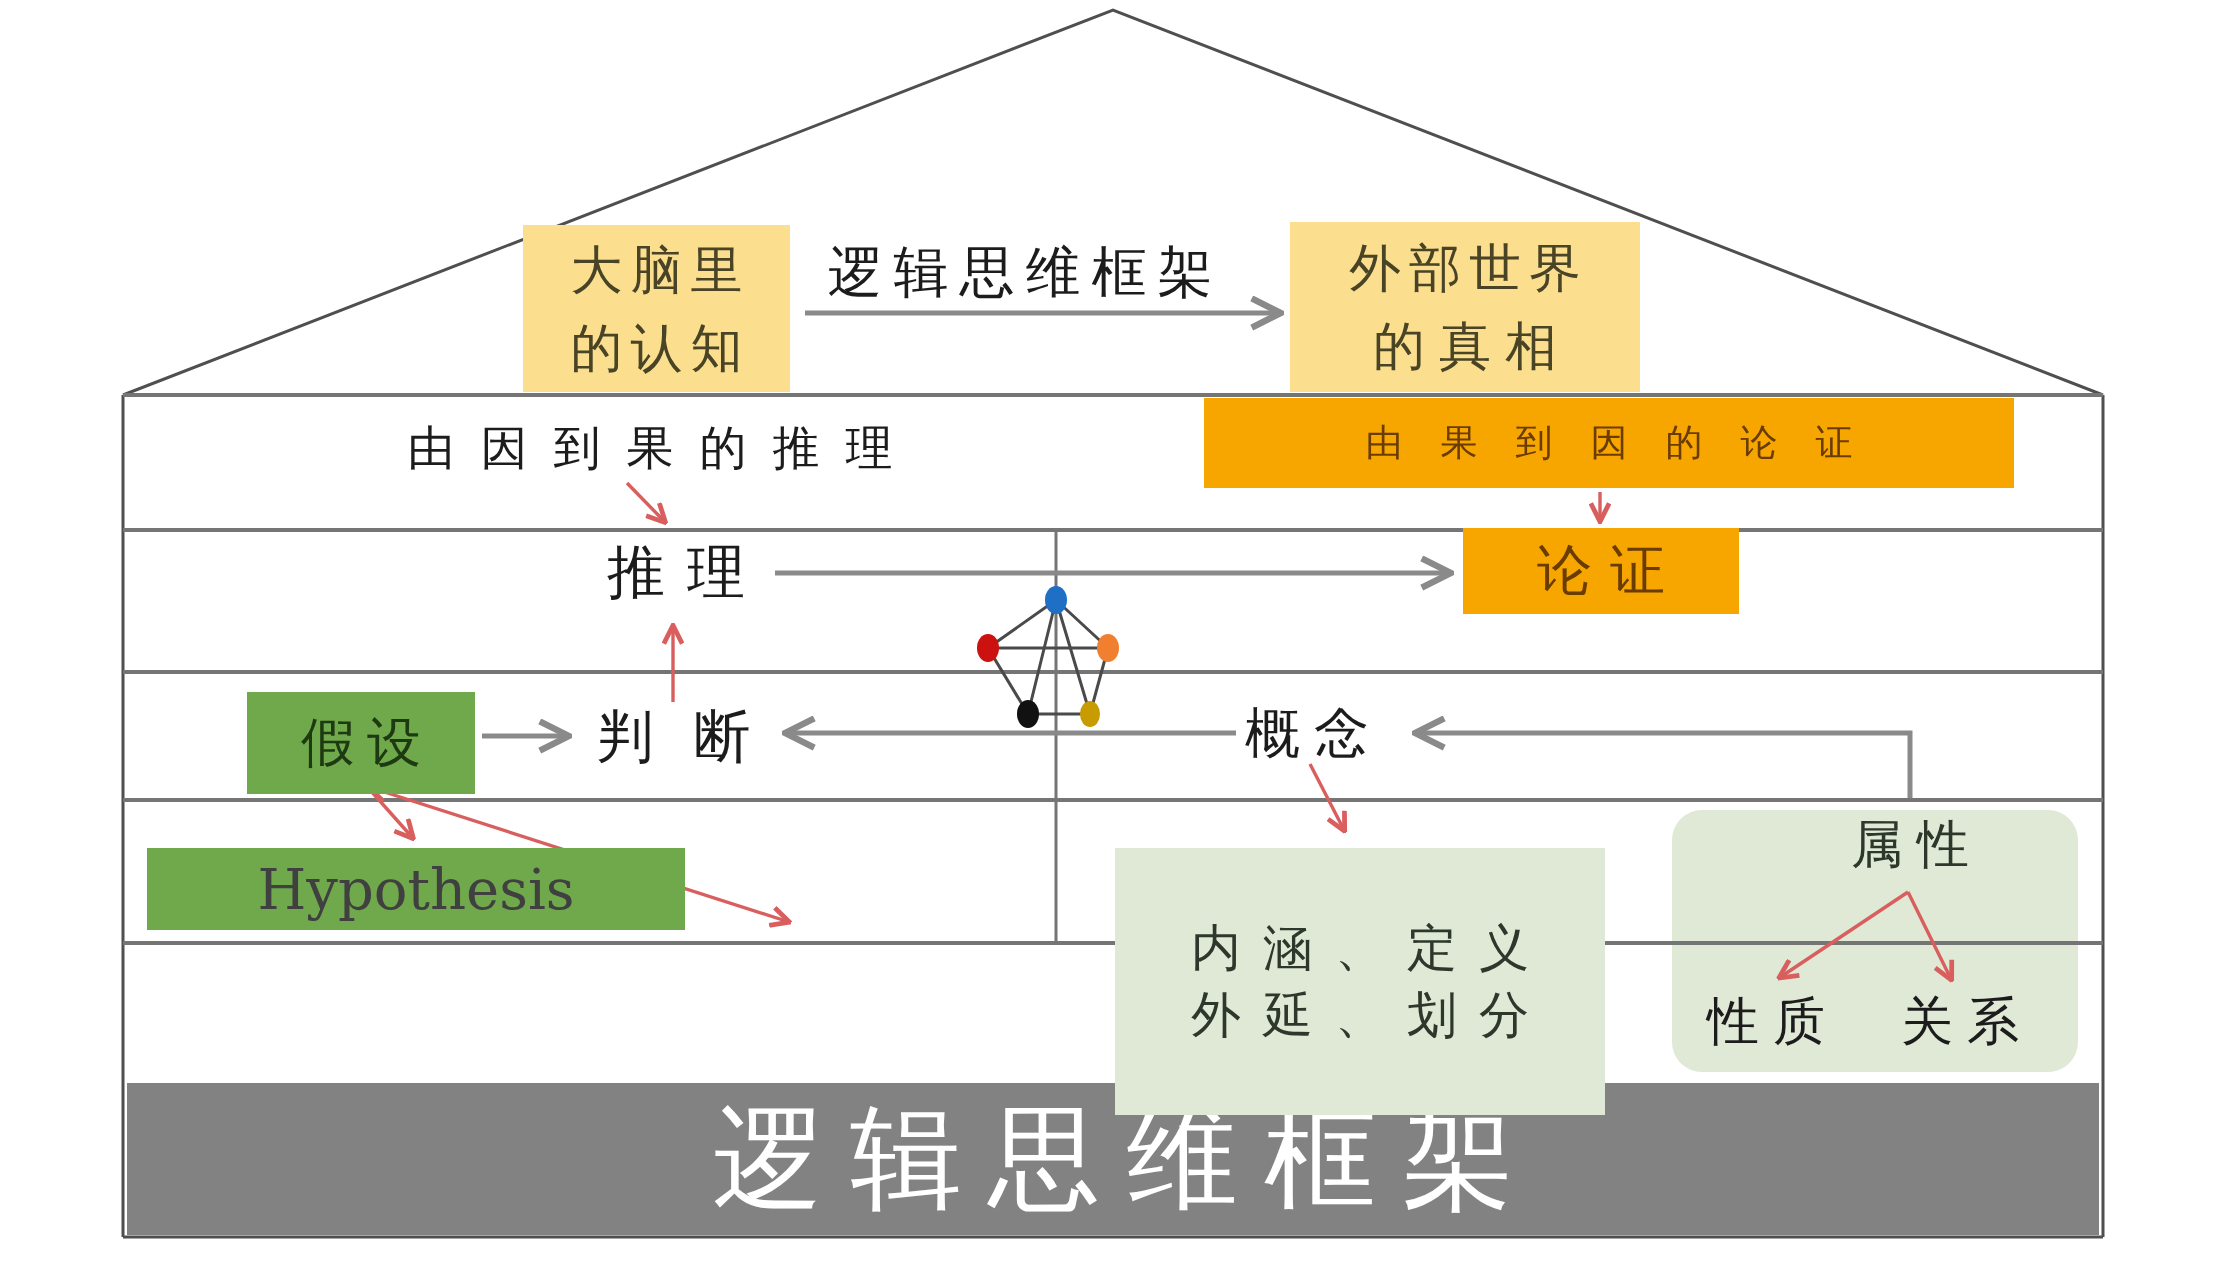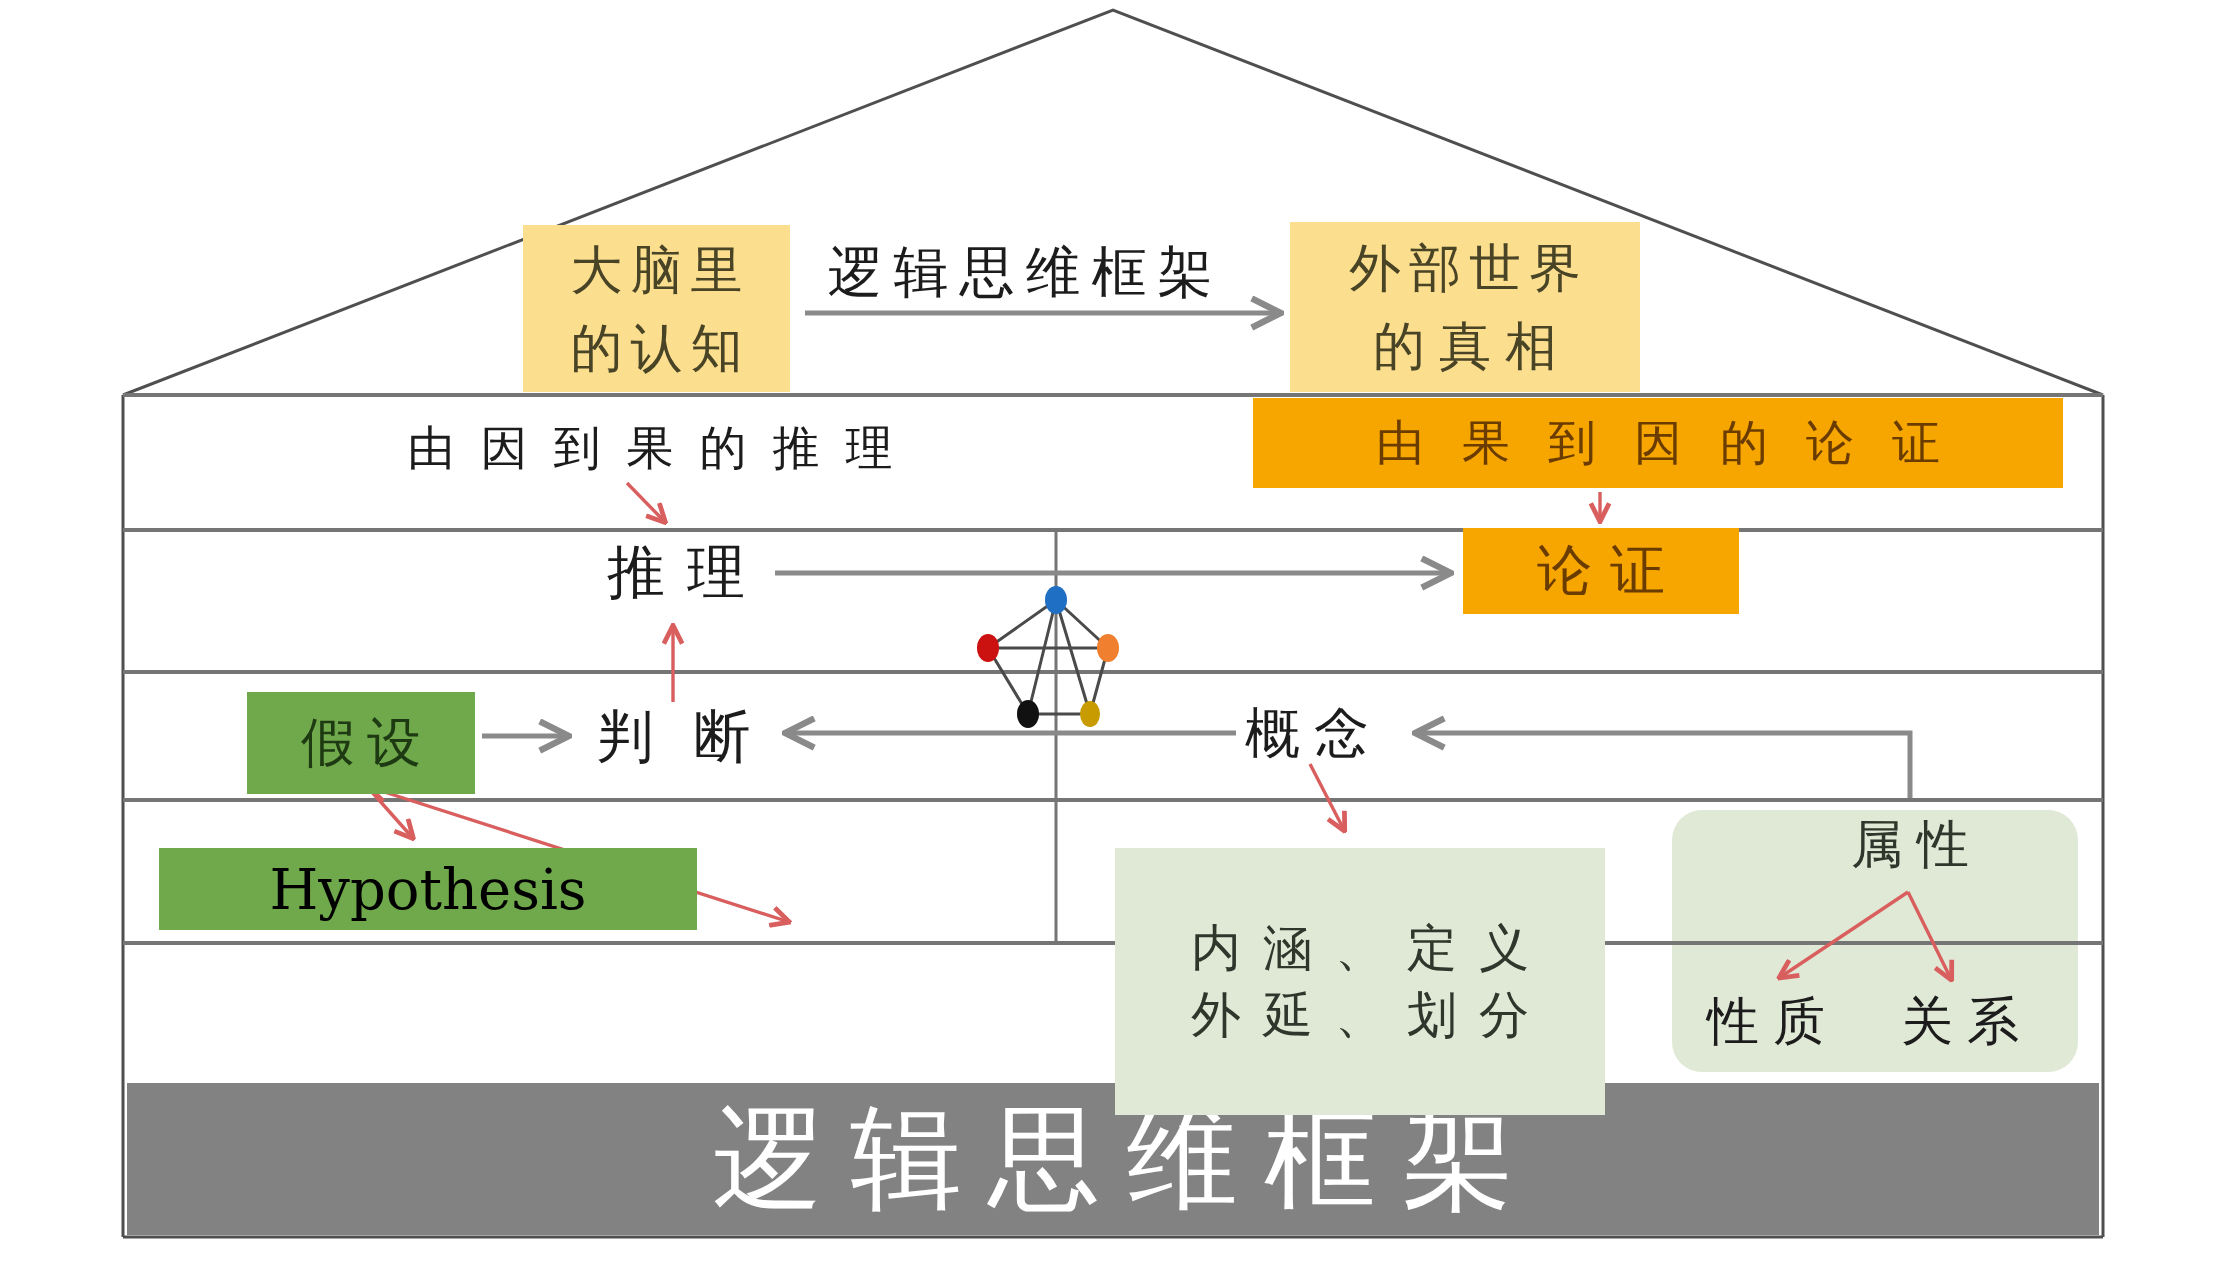--- a/index.html
+++ b/index.html
@@ -18,21 +18,21 @@
   .box-amber{background:var(--amber);}
   .box-green{background:var(--green);}
   .box-palegreen{background:var(--pale_green);}
   .banner{background:var(--banner_gray);}
   .banner-text{
     color:#ffffff;font-size:112px;letter-spacing:26px;white-space:nowrap;
     text-indent:26px;
   }
   .amber-text{color:#6b3c00;}
   .greenbox-text{color:#1e3a12;}
-  .en-text{color:#000000;margin-left:12px;}
+  .en-text{color:#404040;}
   .pale-text{color:#2e372c;}
   .brain-line{font-size:52px;letter-spacing:8px;color:#4a4426;line-height:1.5;white-space:nowrap;text-indent:8px;}
 </style>
 </head>
 <body>
 
 <div id="stage">
 
   <div class="abs z1 box-palegreen" style="left:1672px;top:810px;width:406px;height:262px;border-radius:30px;"></div>
 
@@ -107,21 +107,21 @@
 
   <div class="abs z10 box-lightyellow flexc col" style="left:1290px;top:222px;width:350px;height:170px;">
     <span class="brain-line">外部世界</span>
     <span class="brain-line" style="letter-spacing:14px;text-indent:14px;">的真相</span>
   </div>
 
   <div class="abs z10 flexc cn" style="left:370px;top:418px;width:560px;height:60px;font-size:47px;letter-spacing:26px;white-space:nowrap;text-indent:26px;">
       <span>由因到果的推理</span>
     </div>
 
-  <div class="abs z10 box-amber flexc amber-text" style="left:1253px;top:398px;width:810px;height:90px;font-size:48px;letter-spacing:38px;white-space:nowrap;text-indent:38px;">
+  <div class="abs z10 box-amber flexc amber-text" style="left:1204px;top:398px;width:810px;height:90px;font-size:37px;letter-spacing:38px;white-space:nowrap;text-indent:38px;">
       <span>由果到因的论证</span>
     </div>
 
   <div class="abs z10 flexc cn" style="left:596px;top:538px;width:160px;height:70px;font-size:58px;letter-spacing:22px;white-space:nowrap;text-indent:22px;">
       <span>推理</span>
     </div>
 
   <div class="abs z10 box-amber flexc amber-text" style="left:1463px;top:528px;width:276px;height:86px;font-size:55px;letter-spacing:18px;white-space:nowrap;text-indent:18px;">
       <span>论证</span>
     </div>

